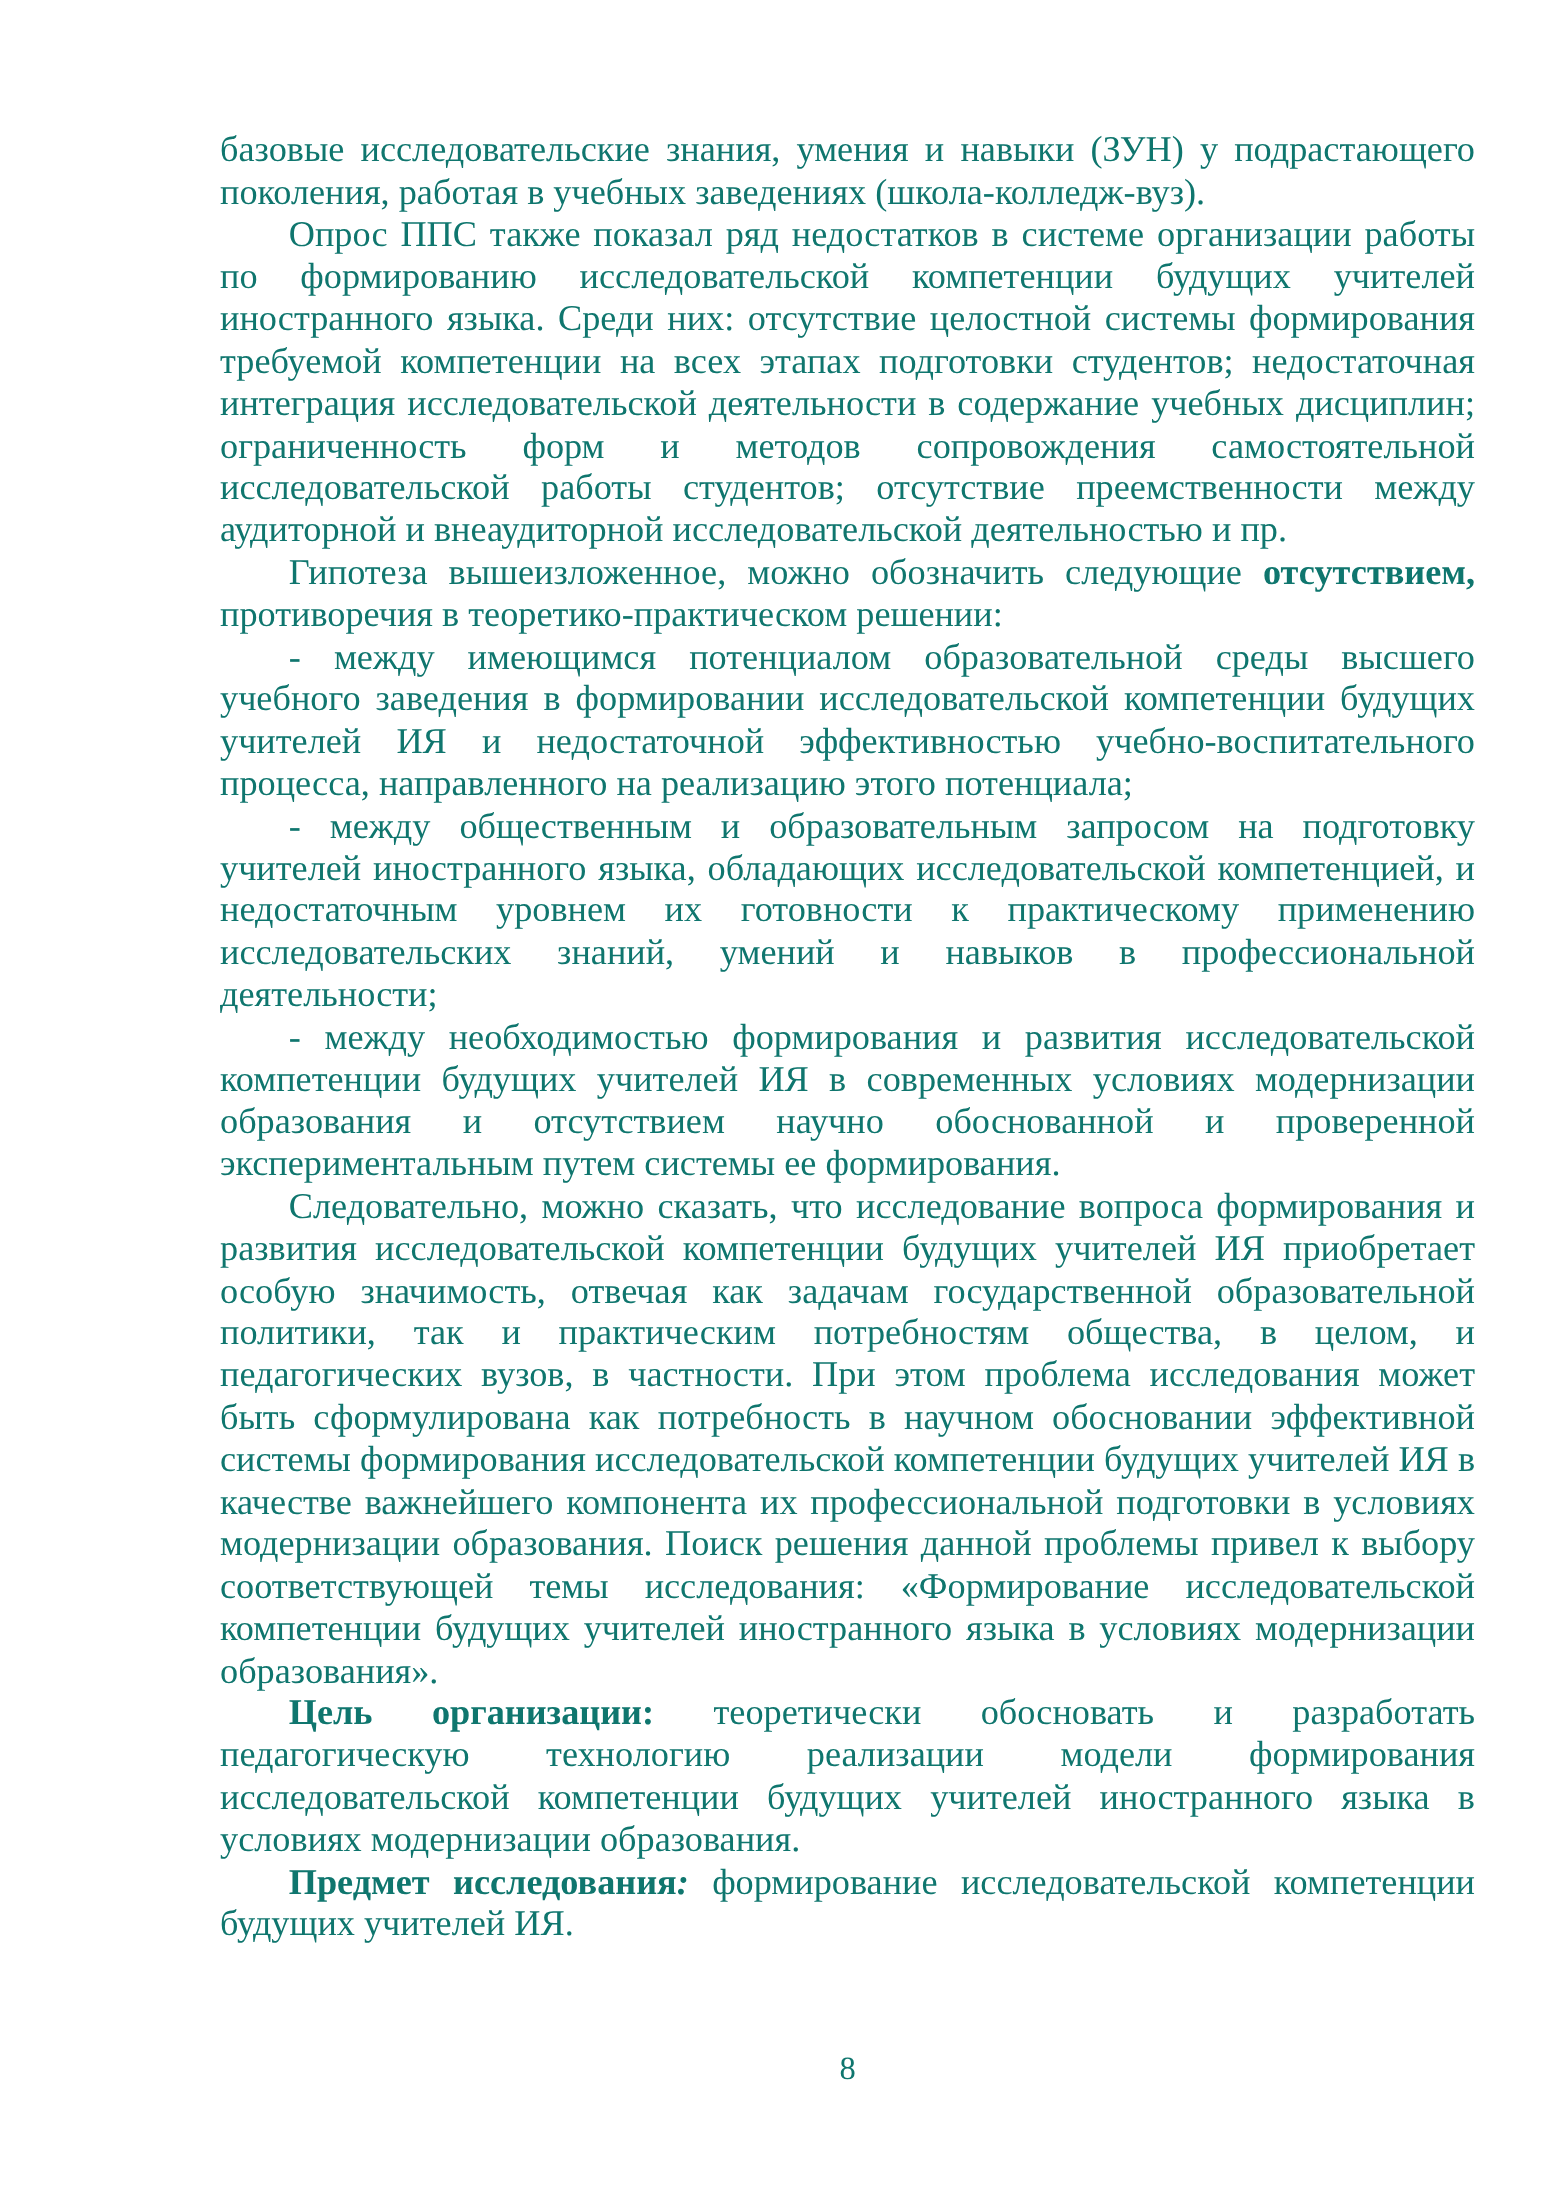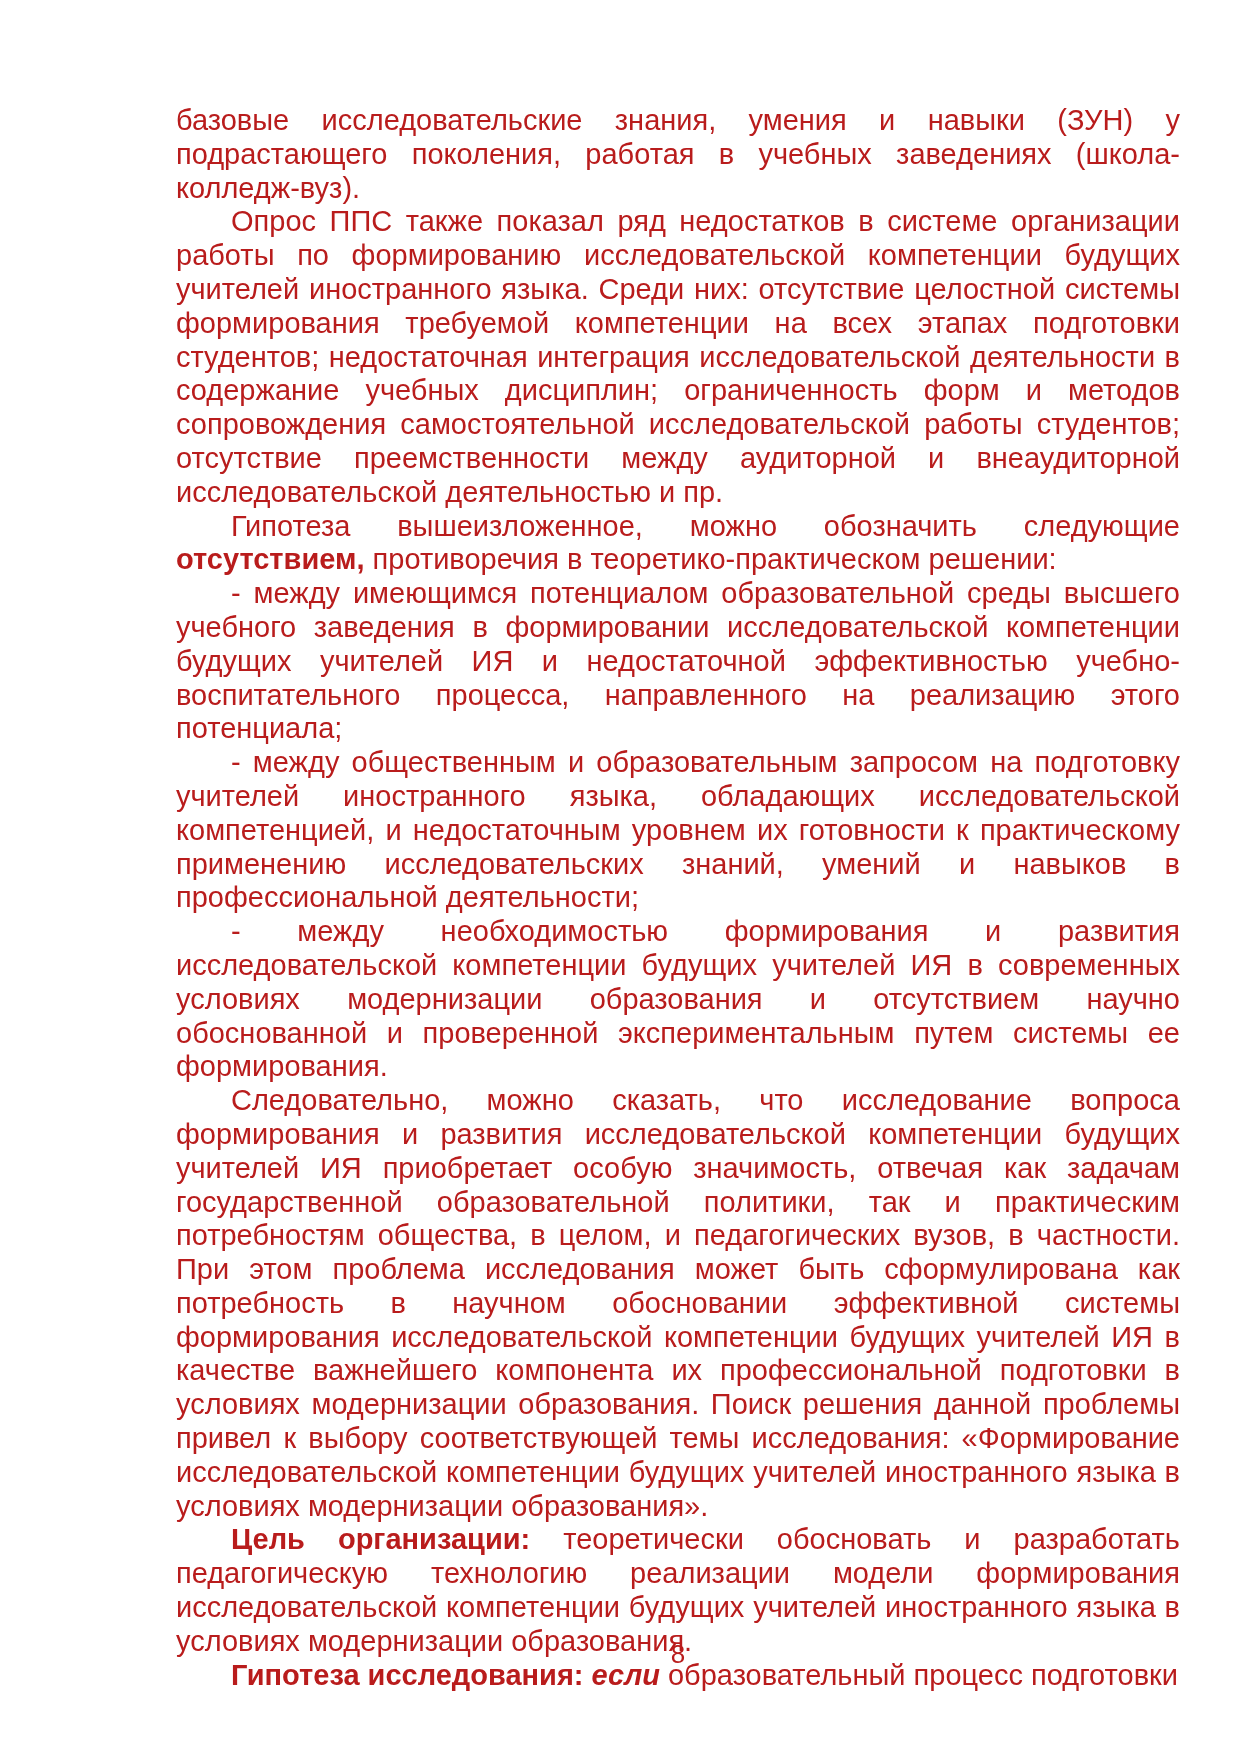--- a/index.html
+++ b/index.html
@@ -6,22 +6,22 @@
     margin: 0;
     padding: 0;
     background: #ffffff;
   }
   .page {
     position: relative;
     width: 1241px;
     height: 1755px;
     background: #ffffff;
     overflow: hidden;
-    font-family: Liberation Sans, sans-serif;
-    color: #b91c1c;
+    font-family: Liberation Serif, serif;
+    color: #0f766e;
   }
   .text-block {
     position: absolute;
     left: 176px;
     top: 104px;
     width: 1004px;
     font-size: 29px;
     line-height: 33.8px;
     text-align: justify;
   }
@@ -63,20 +63,20 @@
 
     <p class="para"><span class="run">- между общественным и образовательным запросом на подготовку учителей иностранного языка, обладающих исследовательской компетенцией, и недостаточным уровнем их готовности к практическому применению исследовательских знаний, умений и навыков в профессиональной деятельности;</span></p>
 
     <p class="para"><span class="run">- между необходимостью формирования и развития исследовательской компетенции будущих учителей ИЯ в современных условиях модернизации образования и отсутствием научно обоснованной и проверенной экспериментальным путем системы ее формирования.</span></p>
 
     <p class="para"><span class="run">Следовательно, можно сказать, что исследование вопроса формирования и развития исследовательской компетенции будущих учителей ИЯ приобретает особую значимость, отвечая как задачам государственной образовательной политики, так и практическим потребностям общества, в целом, и педагогических вузов, в частности. При этом проблема исследования может быть сформулирована как потребность в научном обосновании эффективной системы формирования исследовательской компетенции будущих учителей ИЯ в качестве важнейшего компонента их профессиональной подготовки в условиях модернизации образования. Поиск решения данной проблемы привел к выбору соответствующей темы исследования: «Формирование исследовательской компетенции будущих учителей иностранного языка в условиях модернизации образования».</span></p>
 
     <p class="para"><span class="run bold">Цель организации:</span><span class="run"> теоретически обосновать и разработать педагогическую технологию реализации модели формирования исследовательской компетенции будущих учителей иностранного языка в условиях модернизации образования.</span></p>
 
 
+    <p class="para"><span class="run bold">Предмет исследования</span><span class="run bold italic">:</span><span class="run"> формирование исследовательской компетенции будущих учителей ИЯ.</span></p>
 
-    <p class="para"><span class="run bold">Гипотеза исследования: </span><span class="run bold italic">если</span><span class="run"> образовательный процесс подготовки</span></p>
 
   </div>
 
   <div class="page-number">8</div>
 
 </div>
 
 </body></html>

